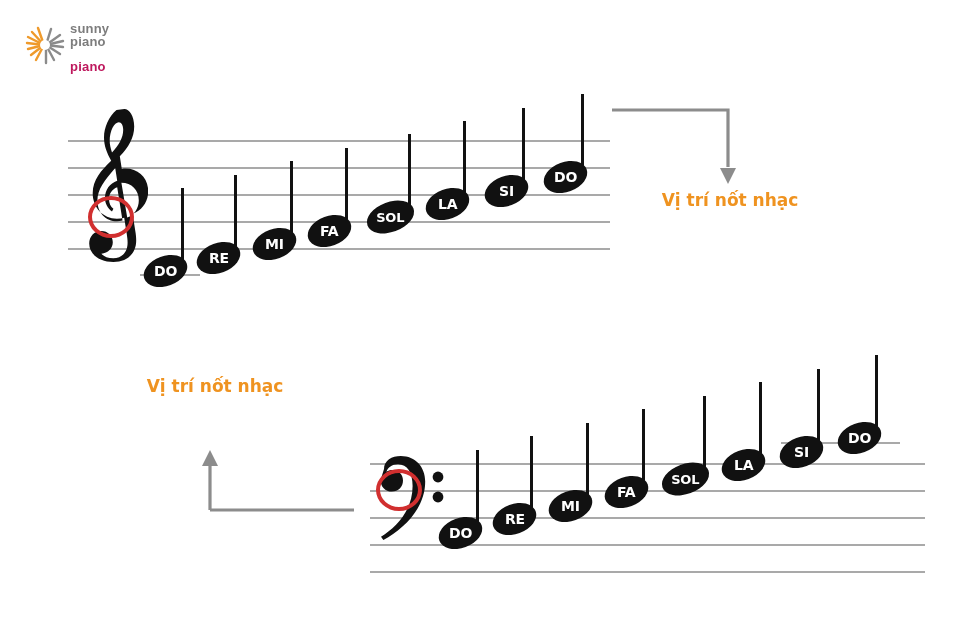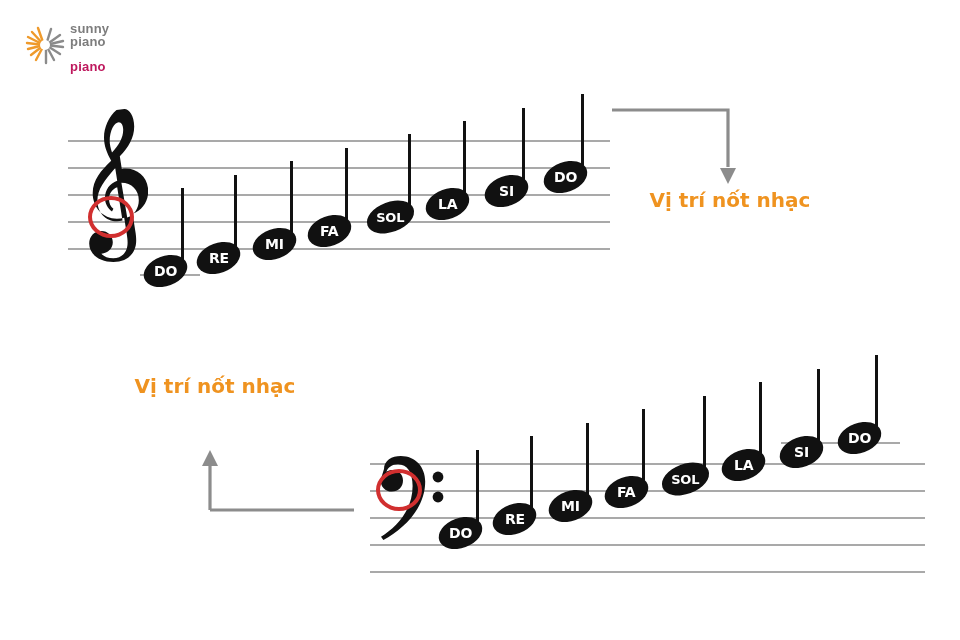--- a/index.html
+++ b/index.html
@@ -101,21 +101,21 @@
     border-radius: 50%;
     box-sizing: border-box;
   }
 
   
   .callout {
     position: absolute;
     color: #ef9320;
     font-family: "DejaVu Sans", sans-serif;
     font-weight: 700;
-    font-size: 20px;
+    font-size: 17px;
     line-height: 36px;
     text-align: center;
     white-space: nowrap;
   }
 
   
   .arrow {
     position: absolute;
   }
   .arrow svg { display: block; overflow: visible; }

